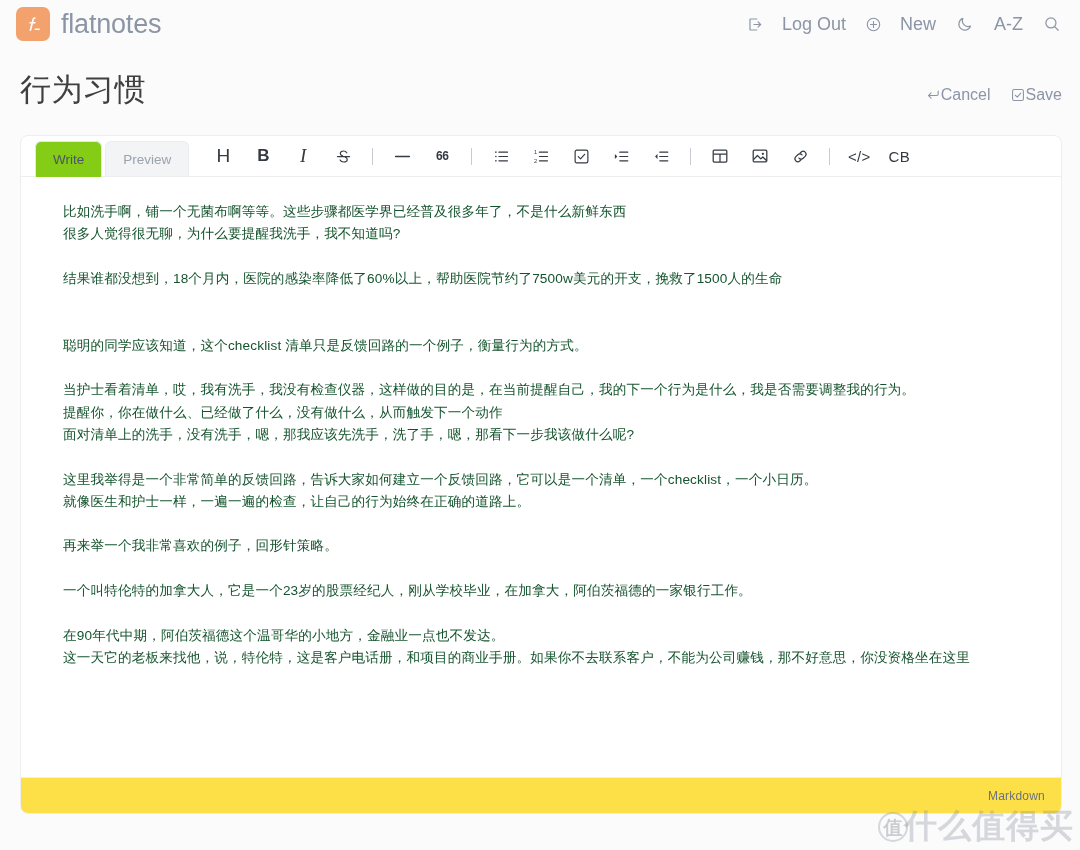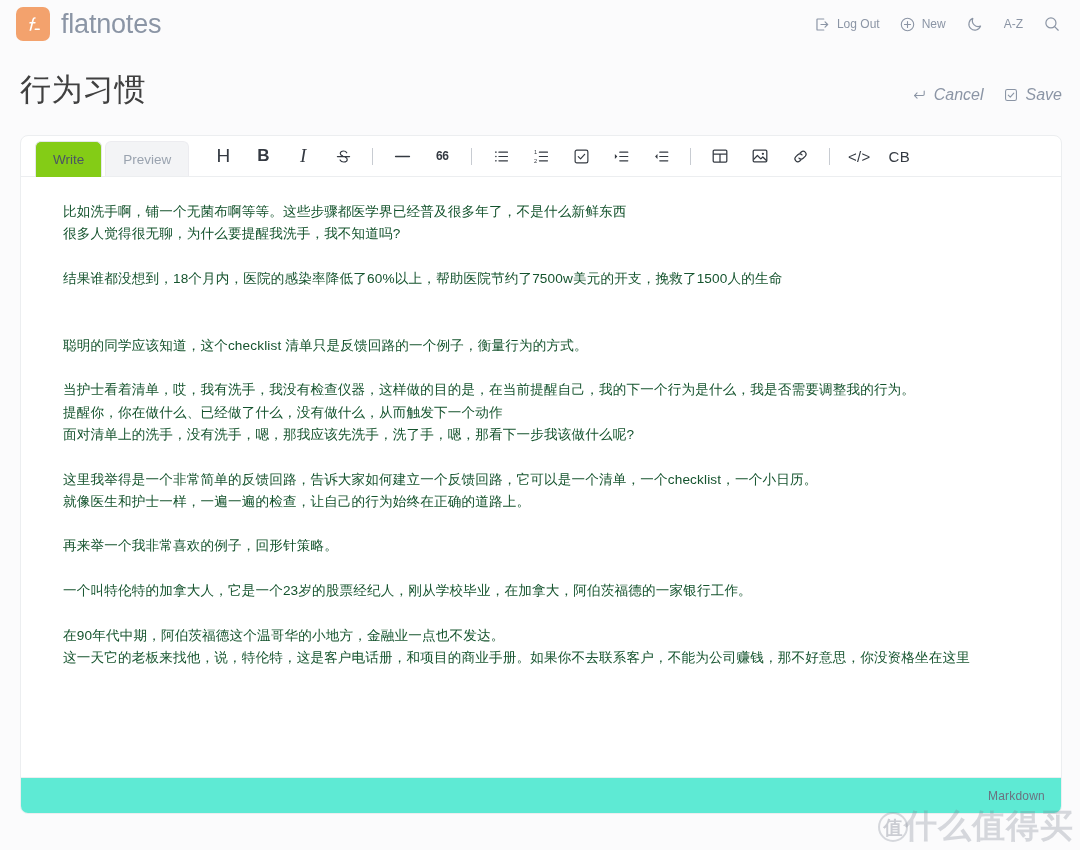--- a/index.html
+++ b/index.html
@@ -57,23 +57,23 @@
 
   .header-nav {
     display: flex;
     align-items: center;
     gap: 19px;
   }
 
   .nav-item {
     display: flex;
     align-items: center;
-    gap: 6px;
+    gap: 18px;
     color: #8b95a5;
-    font-size: 12px;
+    font-size: 18px;
     cursor: pointer;
     line-height: 1;
   }
 
   .nav-item svg { display: block; }
   .nav-icon-only { padding: 0 1px; }
 
   
   .title-row {
     display: flex;
@@ -94,26 +94,24 @@
     margin-left: auto;
     display: flex;
     align-items: center;
     gap: 19px;
     padding-bottom: 5px;
   }
 
   .title-action {
     display: flex;
     align-items: center;
-    gap: 7px;
     color: #8b95a5;
     font-size: 16px;
     cursor: pointer;
     line-height: 1;
-    font-style: italic;
   }
 
   .title-action svg { display: block; }
 
   
   .editor-panel {
     margin: 27px 18px 0 20px;
     background: #ffffff;
     border: 1px solid #eceef0;
     border-radius: 8px;
@@ -224,21 +222,21 @@
   .doc-line.blank { height: 22.3px; }
 
   .editor-footer {
     height: 36px;
     border-top: 1px solid #eceef0;
     display: flex;
     align-items: center;
     justify-content: flex-end;
     padding-right: 16px;
     flex: none;
-    background: #5eead4;
+    background: #fde047;
   }
 
   .footer-badge {
     font-size: 12px;
     color: #6b7280;
     letter-spacing: 0.2px;
   }
 
   
   .watermark {

